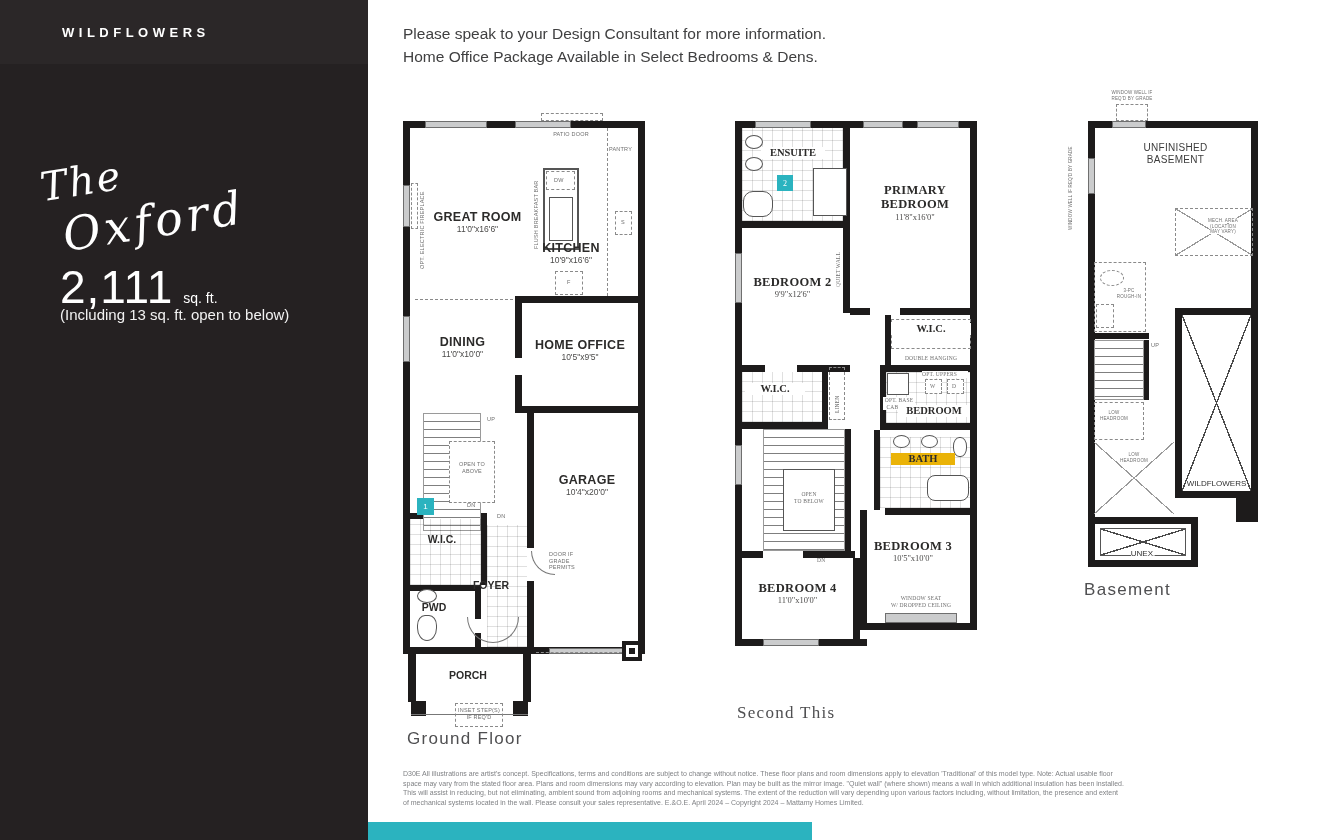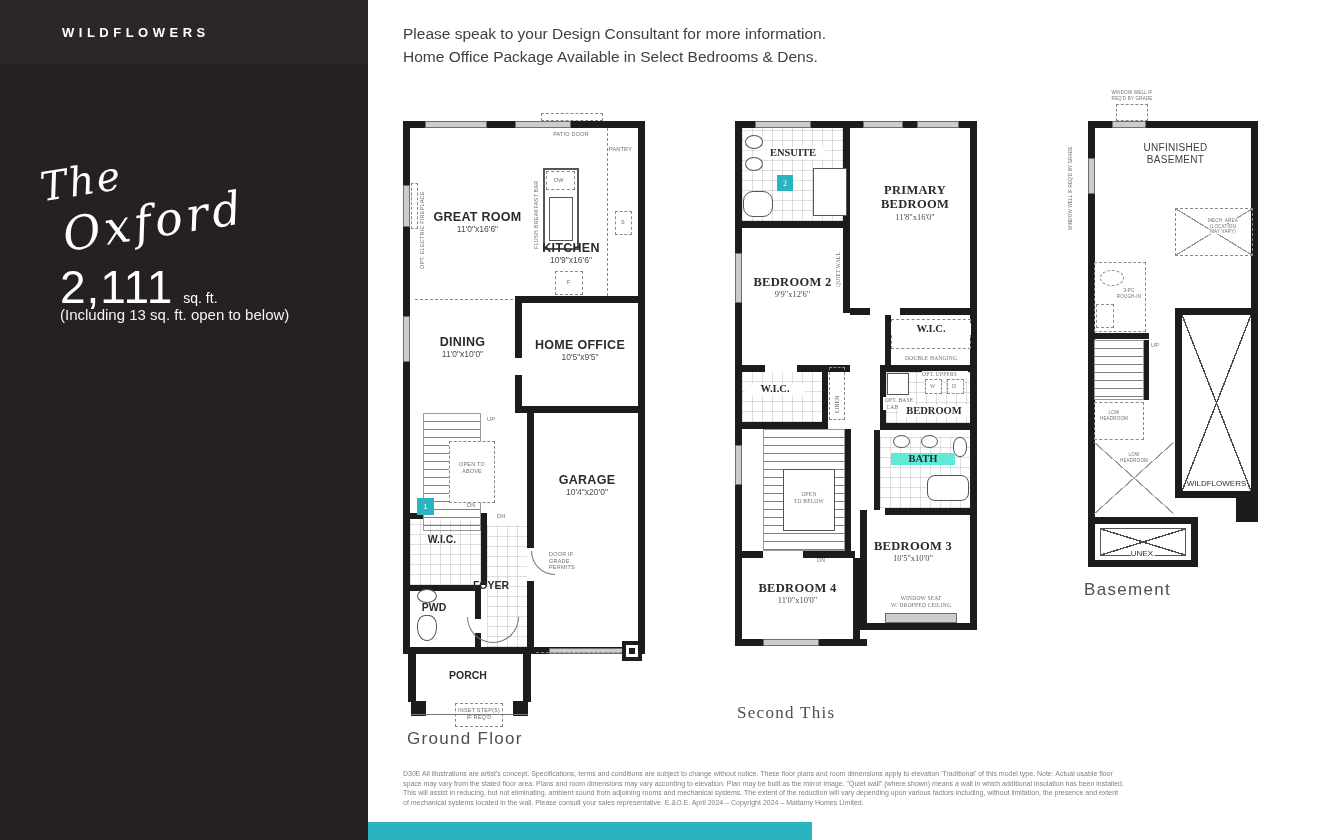--- a/index.html
+++ b/index.html
@@ -270,21 +270,21 @@
   </div>
   <div class="dash" style="left:94px;top:254px;width:16px;height:53px;"></div>
   <div class="tiny vt" style="left:99px;top:264px;height:36px;">LINEN</div>
 
   <div class="tile abs" style="left:145px;top:324px;width:90px;height:71px;"></div>
   <div class="fix" style="left:158px;top:322px;width:17px;height:13px;border-radius:50%;"></div>
   <div class="fix" style="left:186px;top:322px;width:17px;height:13px;border-radius:50%;"></div>
   <div class="fix" style="left:218px;top:324px;width:14px;height:20px;border-radius:45%;"></div>
   <div class="fix" style="left:192px;top:362px;width:42px;height:26px;border-radius:8px;"></div>
   <div class="roomlbl" style="left:156px;top:340px;width:64px;">
-    <span class="rname-sm" style="background:#5eead4;">BATH</span>
+    <span class="rname-sm" style="background:#eab308;">BATH</span>
   </div>
 
   <div class="stairsV" style="position:absolute;left:28px;top:316px;width:82px;height:122px;"></div>
   <div class="abs" style="left:48px;top:356px;width:52px;height:62px;background:#fff;border:1px solid #555;box-sizing:border-box;"></div>
   <div class="tiny tiny-c" style="left:48px;top:378px;width:52px;">
     <span>OPEN</span><br>
     <span>TO BELOW</span>
   </div>
   <div class="tiny" style="left:82px;top:444px;">DN</div>
 

